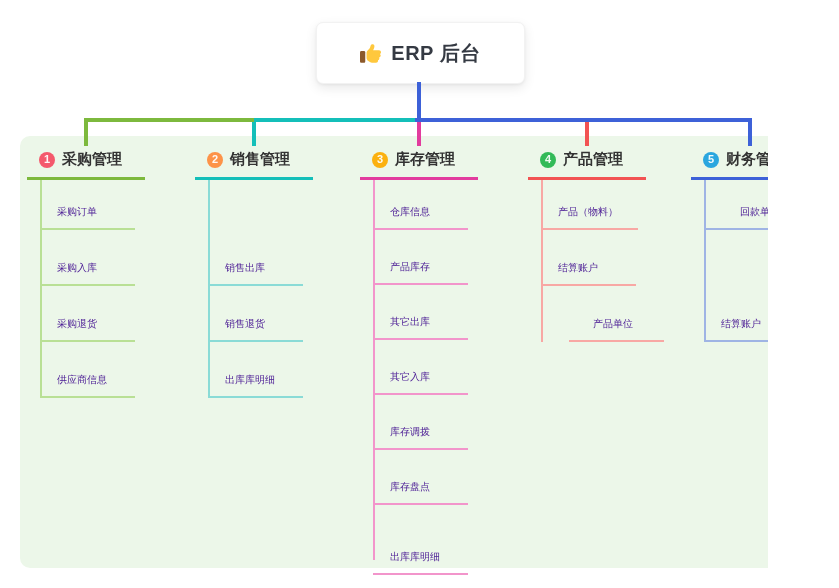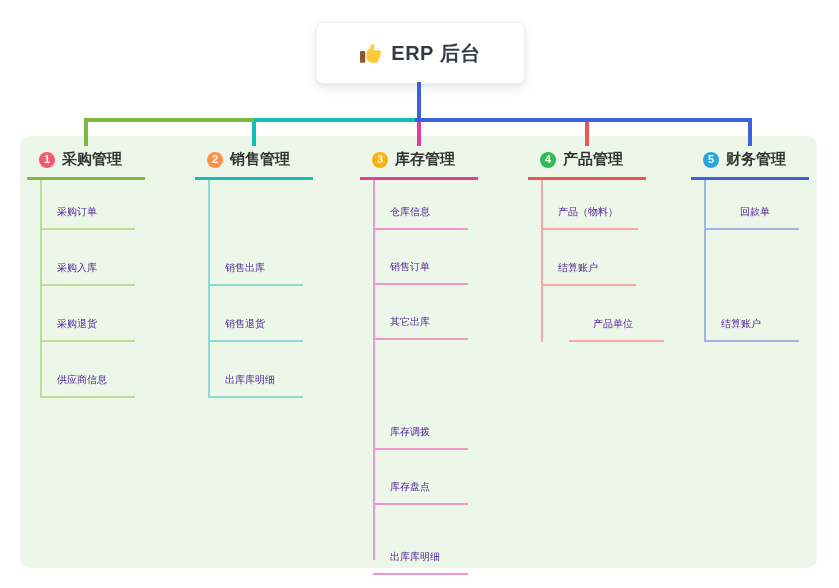--- a/index.html
+++ b/index.html
@@ -1,17 +1,17 @@
 <!DOCTYPE html>
 <html><head>
 <meta charset="utf-8">
 <style>
   html,body{margin:0;padding:0;background:#fff;}
   .stage{
-    position:relative;width:839px;height:588px;overflow:hidden;
+    position:relative;width:768px;height:588px;overflow:hidden;
     font-family:"Liberation Sans","DejaVu Sans",sans-serif;
     background:#fff;
   }
   .panel{position:absolute;border-radius:10px;}
   .line{position:absolute;}
   .root-node{
     position:absolute;display:flex;align-items:center;justify-content:center;gap:10px;
     background:#fff;border-radius:7px;border:1px solid #f2f2f2;
     box-shadow:0 1px 3px rgba(0,0,0,.05),0 4px 12px rgba(0,0,0,.09);
     font-size:20px;font-weight:600;color:#353a43;letter-spacing:.5px;
@@ -74,22 +74,23 @@
     <div class="line" style="left: 208px; top: 180px; width: 2px; height: 218px; background: rgb(138, 219, 214); z-index: 2;"></div>
     <div class="child-node" style="left: 208px; top: 257px; border-bottom-color: rgb(138, 219, 214); z-index: 3;">销售出库</div>
     <div class="child-node" style="left: 208px; top: 313px; border-bottom-color: rgb(138, 219, 214); z-index: 3;">销售退货</div>
     <div class="child-node" style="left: 208px; top: 369px; border-bottom-color: rgb(138, 219, 214); z-index: 3;">出库库明细</div>
     <div class="branch-header" style="left: 360px; top: 148px; border-bottom-color: rgb(226, 60, 158); z-index: 3;">
       <span class="badge" style="background: rgb(251, 177, 15);">3</span>
       <span>库存管理</span>
     </div>
     <div class="line" style="left: 373px; top: 180px; width: 2px; height: 380px; background: rgb(242, 149, 203); z-index: 2;"></div>
     <div class="child-node" style="left: 373px; top: 201px; border-bottom-color: rgb(242, 149, 203); z-index: 3;">仓库信息</div>
-    <div class="child-node" style="left: 373px; top: 256px; border-bottom-color: rgb(242, 149, 203); z-index: 3;">销售订单</div>
+    <div class="child-node" style="left: 373px; top: 256px; border-bottom-color: rgb(242, 149, 203); z-index: 3;">产品库存</div>
     <div class="child-node" style="left: 373px; top: 311px; border-bottom-color: rgb(242, 149, 203); z-index: 3;">其它出库</div>
+    <div class="child-node" style="left: 373px; top: 366px; border-bottom-color: rgb(242, 149, 203); z-index: 3;">其它入库</div>
     <div class="child-node" style="left: 373px; top: 421px; border-bottom-color: rgb(242, 149, 203); z-index: 3;">库存调拨</div>
     <div class="child-node" style="left: 373px; top: 476px; border-bottom-color: rgb(242, 149, 203); z-index: 3;">库存盘点</div>
     <div class="child-node" style="left: 373px; top: 546px; border-bottom-color: rgb(242, 149, 203); z-index: 3;">出库库明细</div>
     <div class="branch-header" style="left: 528px; top: 148px; border-bottom-color: rgb(242, 83, 83); z-index: 3;">
       <span class="badge" style="background: rgb(50, 186, 88);">4</span>
       <span>产品管理</span>
     </div>
     <div class="line" style="left: 541px; top: 180px; width: 2px; height: 162px; background: rgb(248, 168, 164); z-index: 2;"></div>
     <div class="child-node" style="left: 541px; top: 201px; border-bottom-color: rgb(248, 168, 164); z-index: 3;">产品（物料）</div>
     <div class="child-node" style="left: 541px; top: 257px; border-bottom-color: rgb(248, 168, 164); z-index: 3;">结算账户</div>

